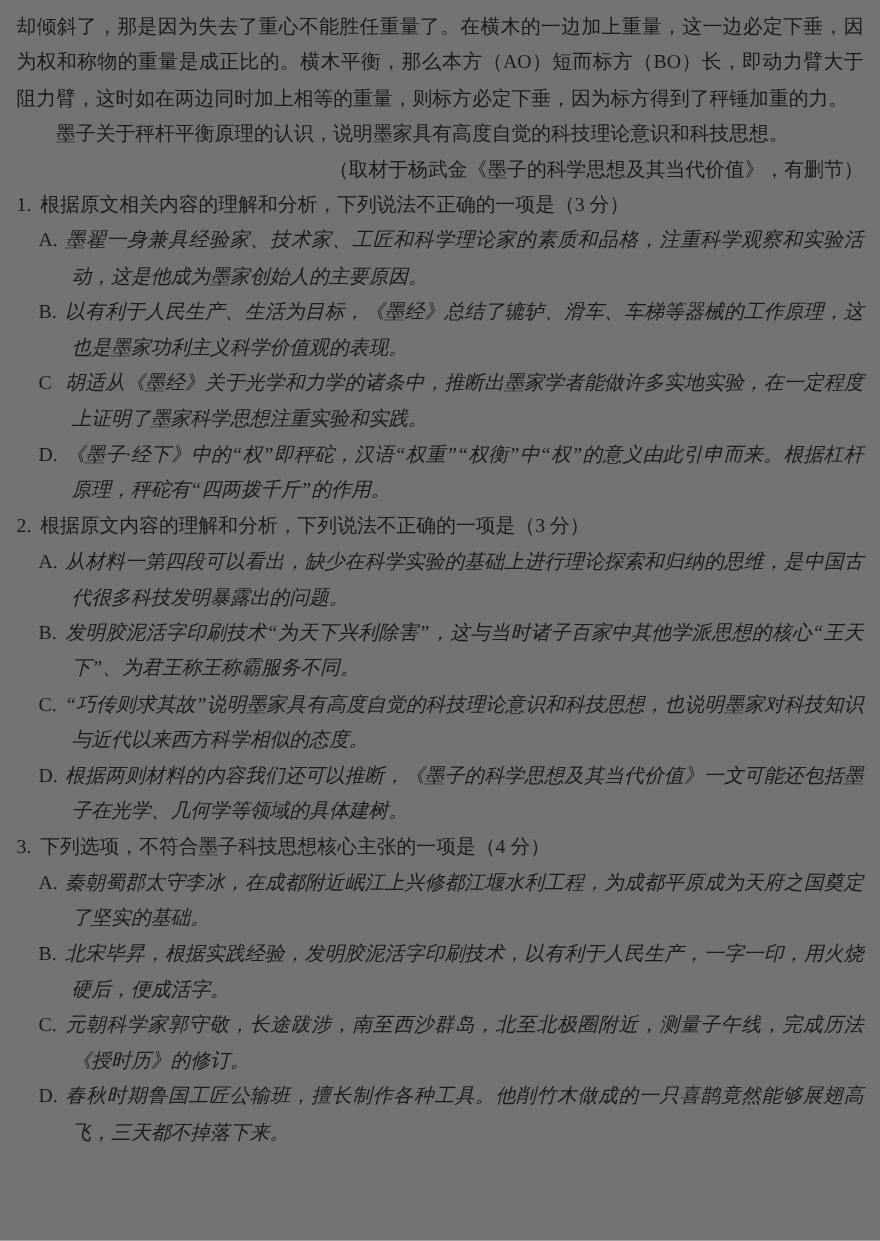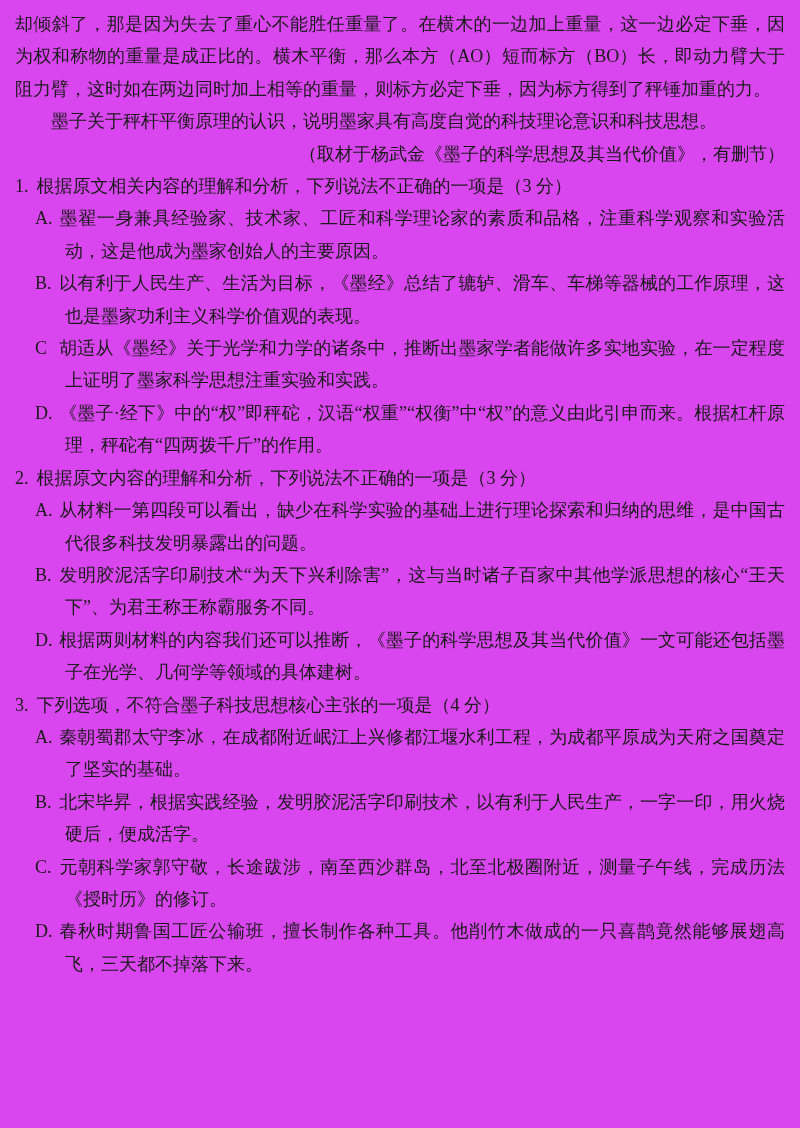--- a/index.html
+++ b/index.html
@@ -5,21 +5,21 @@
   html, body {
     margin: 0;
     padding: 0;
     background: #e9e9e7;
   }
   .page {
     position: relative;
     width: 800px;
     height: 1128px;
     margin: 0 auto;
-    background: #d946ef;
+    background: #737373;
     color: #1b1b1b;
     font-family: "Liberation Serif", "DejaVu Serif", serif;
     font-size: 18px;
     line-height: 32.4px;
     box-sizing: border-box;
     padding: 8px 15px 0 15px;
     overflow: hidden;
   }
   p {
     margin: 0;
@@ -50,20 +50,21 @@
     text-indent: -30px;
     text-align: justify;
   }
   .option .olabel {
     display: inline-block;
     text-indent: 0;
     min-width: 24px;
   }
   .option .otext {
     text-indent: 0;
+    font-style: italic;
   }
 </style>
 </head>
 <body>
 
 <div class="page">
 
   <p class="para">却倾斜了，那是因为失去了重心不能胜任重量了。在横木的一边加上重量，这一边必定下垂，因为权和称物的重量是成正比的。横木平衡，那么本方（AO）短而标方（BO）长，即动力臂大于阻力臂，这时如在两边同时加上相等的重量，则标方必定下垂，因为标方得到了秤锤加重的力。</p>
 
   <p class="para indent-2">墨子关于秤杆平衡原理的认识，说明墨家具有高度自觉的科技理论意识和科技思想。</p>
@@ -75,20 +76,21 @@
     <div class="option"><span class="olabel">A.</span><span class="otext">墨翟一身兼具经验家、技术家、工匠和科学理论家的素质和品格，注重科学观察和实验活动，这是他成为墨家创始人的主要原因。</span></div>
     <div class="option"><span class="olabel">B.</span><span class="otext">以有利于人民生产、生活为目标，《墨经》总结了辘轳、滑车、车梯等器械的工作原理，这也是墨家功利主义科学价值观的表现。</span></div>
     <div class="option"><span class="olabel">C</span><span class="otext">胡适从《墨经》关于光学和力学的诸条中，推断出墨家学者能做许多实地实验，在一定程度上证明了墨家科学思想注重实验和实践。</span></div>
     <div class="option"><span class="olabel">D.</span><span class="otext">《墨子·经下》中的“权”即秤砣，汉语“权重”“权衡”中“权”的意义由此引申而来。根据杠杆原理，秤砣有“四两拨千斤”的作用。</span></div>
   </div>
 
   <div class="question">
     <p class="stem"><span class="qnum">2.</span><span>根据原文内容的理解和分析，下列说法不正确的一项是（3 分）</span></p>
     <div class="option"><span class="olabel">A.</span><span class="otext">从材料一第四段可以看出，缺少在科学实验的基础上进行理论探索和归纳的思维，是中国古代很多科技发明暴露出的问题。</span></div>
     <div class="option"><span class="olabel">B.</span><span class="otext">发明胶泥活字印刷技术“为天下兴利除害”，这与当时诸子百家中其他学派思想的核心“王天下”、为君王称王称霸服务不同。</span></div>
+    <div class="option"><span class="olabel">C.</span><span class="otext">“巧传则求其故”说明墨家具有高度自觉的科技理论意识和科技思想，也说明墨家对科技知识与近代以来西方科学相似的态度。</span></div>
     <div class="option"><span class="olabel">D.</span><span class="otext">根据两则材料的内容我们还可以推断，《墨子的科学思想及其当代价值》一文可能还包括墨子在光学、几何学等领域的具体建树。</span></div>
   </div>
 
   <div class="question">
     <p class="stem"><span class="qnum">3.</span><span>下列选项，不符合墨子科技思想核心主张的一项是（4 分）</span></p>
     <div class="option"><span class="olabel">A.</span><span class="otext">秦朝蜀郡太守李冰，在成都附近岷江上兴修都江堰水利工程，为成都平原成为天府之国奠定了坚实的基础。</span></div>
     <div class="option"><span class="olabel">B.</span><span class="otext">北宋毕昇，根据实践经验，发明胶泥活字印刷技术，以有利于人民生产，一字一印，用火烧硬后，便成活字。</span></div>
     <div class="option"><span class="olabel">C.</span><span class="otext">元朝科学家郭守敬，长途跋涉，南至西沙群岛，北至北极圈附近，测量子午线，完成历法《授时历》的修订。</span></div>
     <div class="option"><span class="olabel">D.</span><span class="otext">春秋时期鲁国工匠公输班，擅长制作各种工具。他削竹木做成的一只喜鹊竟然能够展翅高飞，三天都不掉落下来。</span></div>
   </div>

